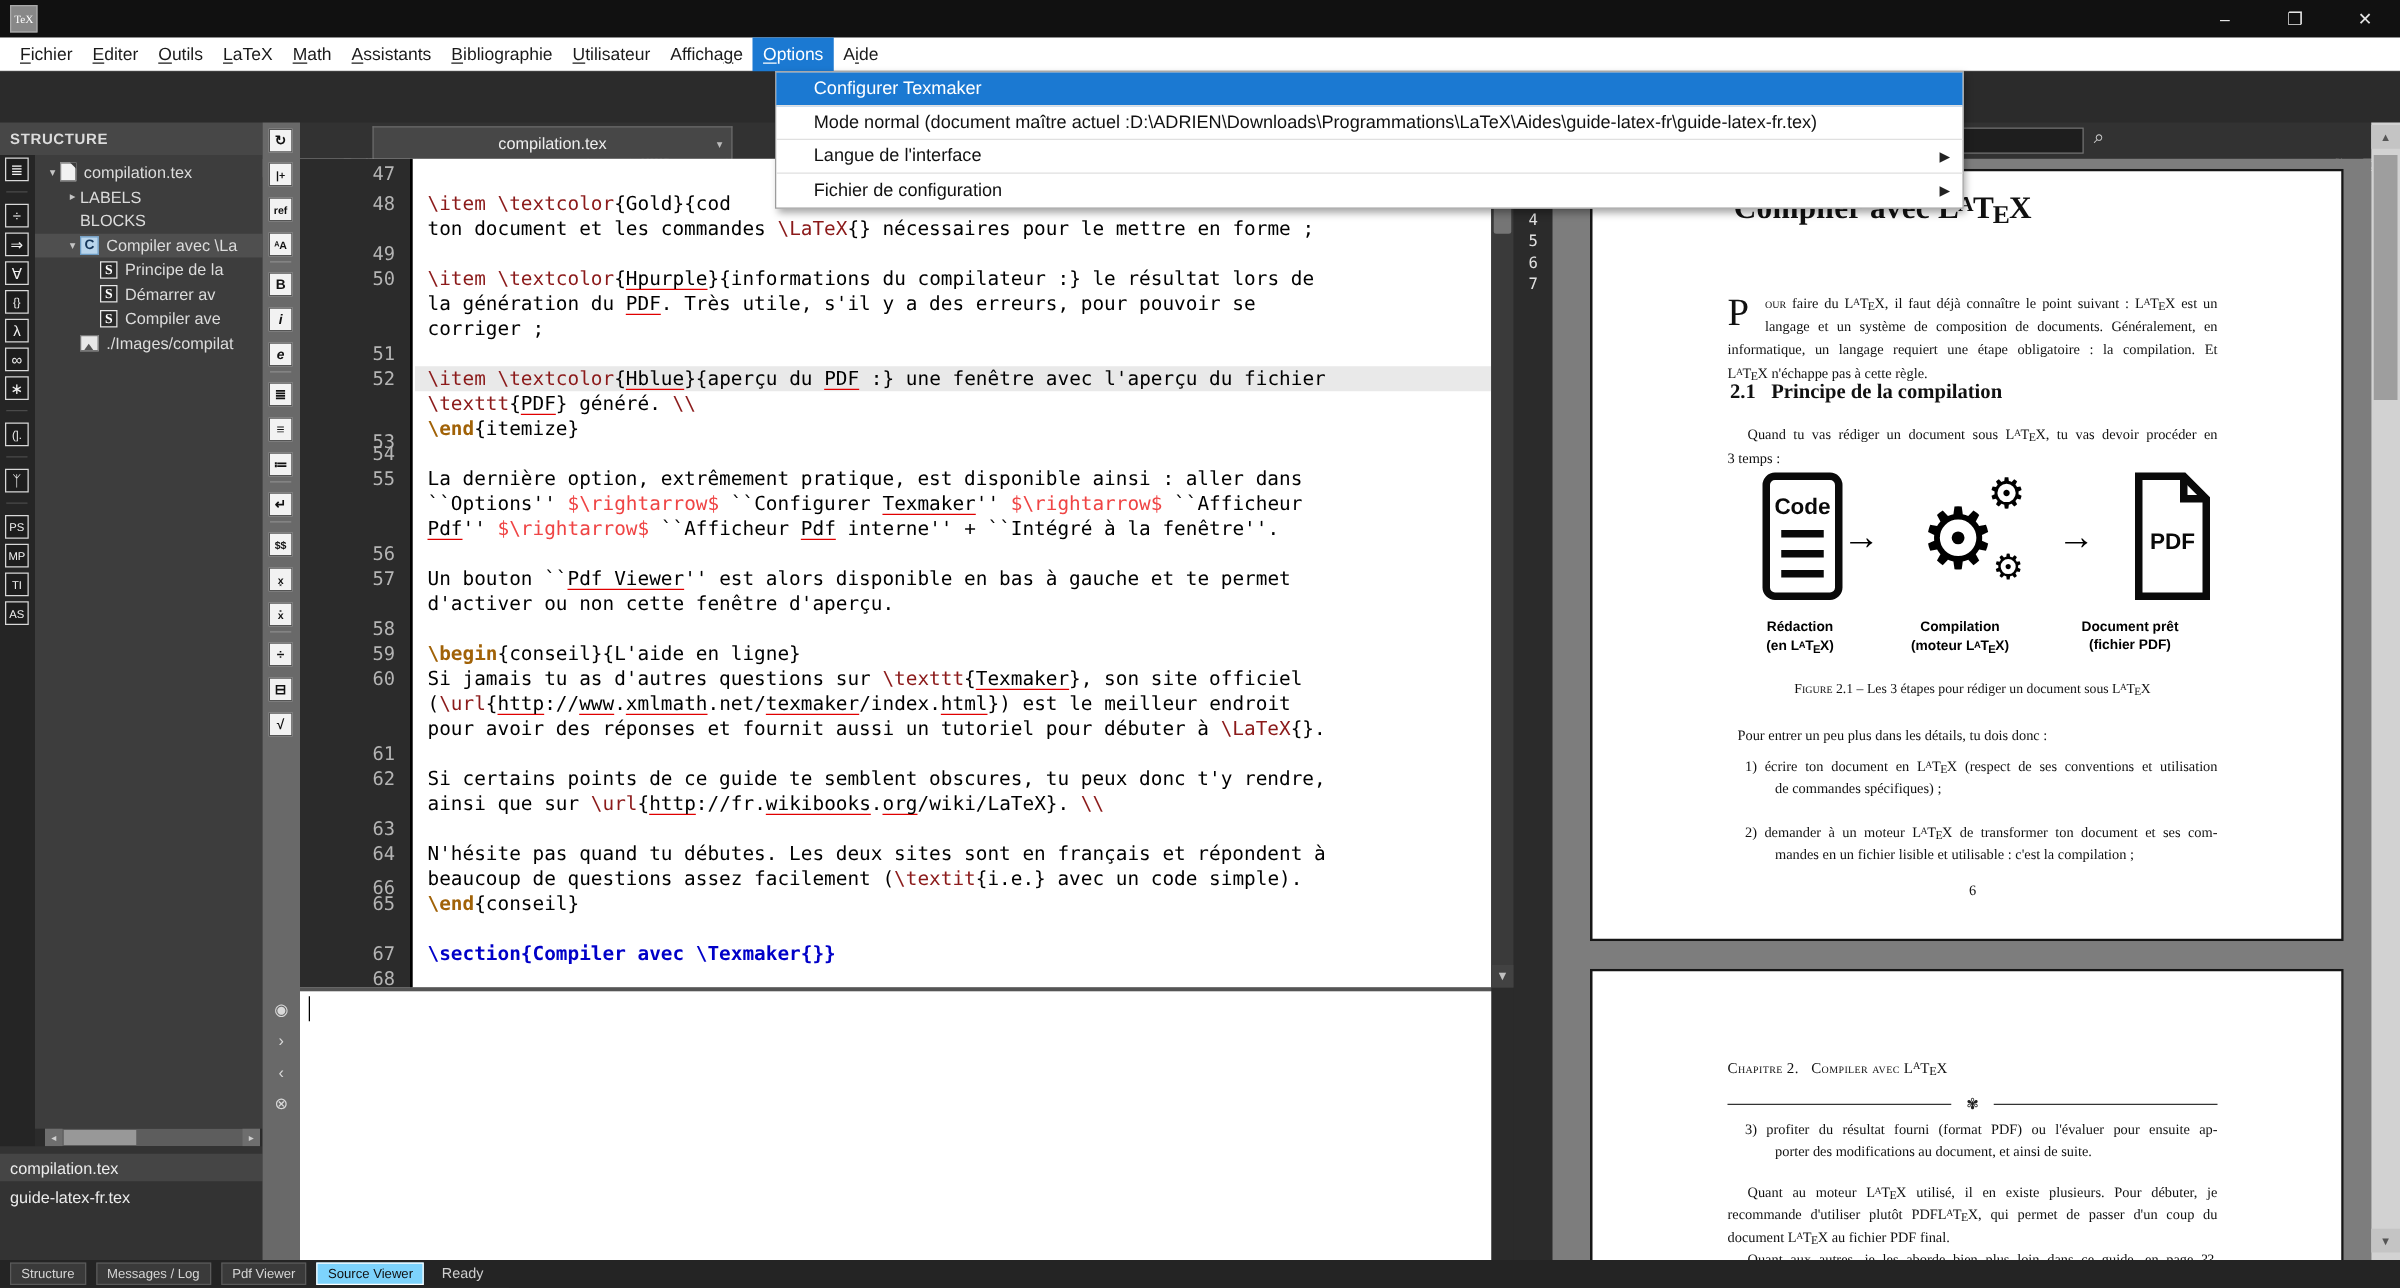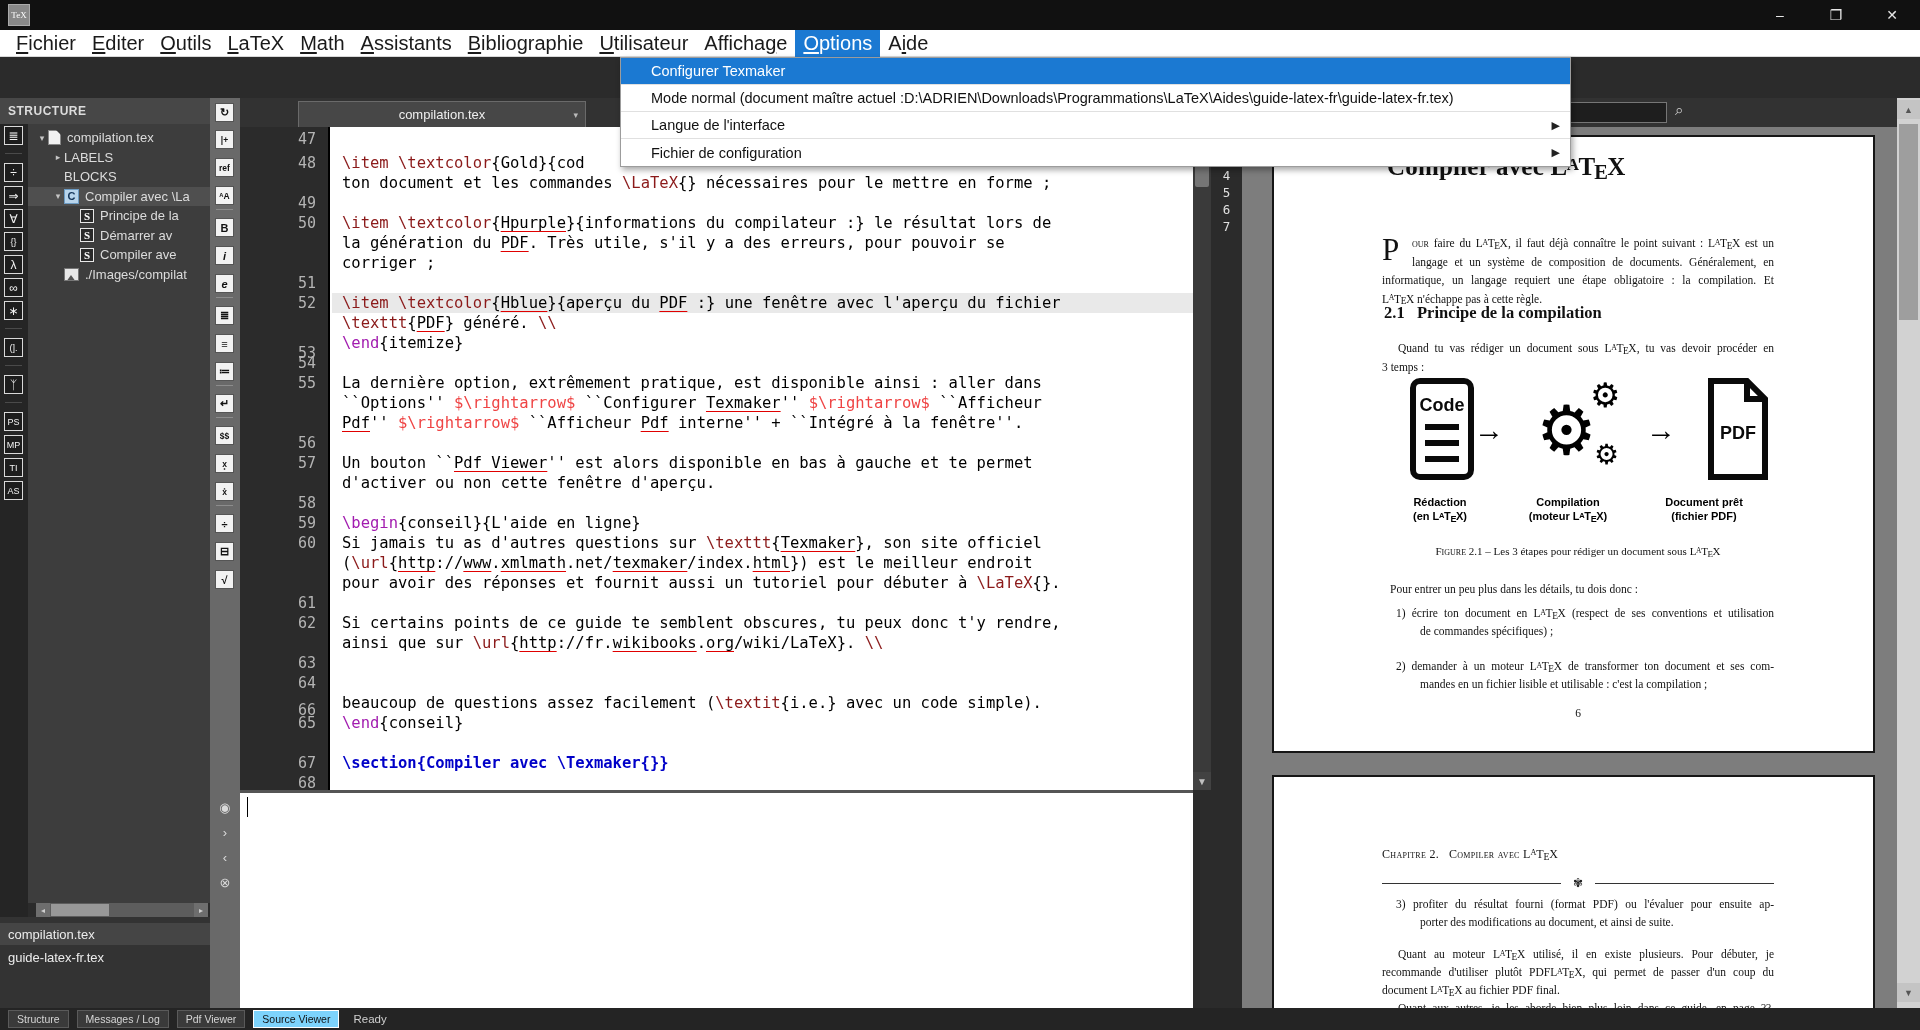--- a/index.html
+++ b/index.html
@@ -12,21 +12,21 @@
   #app-icon { left:8px; top:4px; width:22px; height:22px; background:#888; border:1px solid #aaa;
     color:#fff; font-family:"Liberation Serif",serif; font-size:9px; display:flex; align-items:center;
     justify-content:center; }
   .winbtn { top:0; width:56px; height:30px; color:#e6e6e6; display:flex; align-items:center;
     justify-content:center; font-size:14px; }
   #btn-min { left:1752px; } #btn-max { left:1808px; } #btn-close { left:1864px; }
 
   
   #menubar { left:0; top:30px; width:1920px; height:27px; background:#fff; border-bottom:1px solid #d9d9d9;
     display:flex; padding-left:8px; }
-  .menu-item { height:34px; line-height:27px; padding:0 8px; font-size:20px; color:#1a1a1a;text-align:right; }
+  .menu-item { height:34px; line-height:27px; padding:0 8px; font-size:14px; color:#1a1a1a;text-align:right; }
   .menu-item.active { background:#1b79d2; color:#fff; }
   .mn-u { text-decoration:underline; text-underline-offset:2px; }
 
   
   #toolbar { left:0; top:57px; width:1920px; height:41px; background:#2b2b2b; }
   .grip { top:63px; width:6px; height:28px;
     background-image:radial-gradient(#5c5c5c 1px, transparent 1.2px);
     background-size:3px 4px; }
   .tbtn { top:64px; width:28px; height:28px; display:flex; align-items:center; justify-content:center; }
   .tbtn svg { display:block; }
@@ -99,21 +99,21 @@
 
   
   #editor { left:240px; top:127px; width:953px; height:663px; background:#fff; overflow:hidden; }
   #gutter { position:absolute; left:0; top:0; width:90px; height:663px; background:#2b2b2b; border-right:2px solid #000; }
   .ln { position:absolute; right:12px; width:60px; text-align:right; color:#b4b4b4;
     font-family:"DejaVu Sans Mono",monospace; font-size:15px; height:20px; line-height:20px; }
   #codearea { position:absolute; left:92px; top:0; right:0; height:663px; }
   .crow { position:absolute; left:0; width:100%; height:20px; line-height:20px; padding-left:10px;
     font-family:"DejaVu Sans Mono",monospace; font-size:15.5px; white-space:pre; color:#000; }
   .crow.hl { background:#e9e9e9; }
-  .sg-c { color:#8b1a1a; } .sg-e { color:#a21caf; } .sg-m { color:#ef4444; }
+  .sg-c { color:#8b1a1a; } .sg-e { color:#a16207;font-weight:bold; } .sg-m { color:#ef4444; }
   .sg-s { color:#0000c8; font-weight:bold; }
   .sg-u { text-decoration:underline; text-decoration-color:#e00000; text-underline-offset:3px; }
   
   #ed-vscroll { left:1193px; top:127px; width:18px; height:663px; background:#3a3a3a; }
   #ed-thumb { left:2px; top:2px; width:14px; height:58px; background:#757575; border-radius:2px; }
   #ed-down { left:0; top:645px; width:18px; height:18px; color:#c0c0c0; font-size:10px;
     display:flex; align-items:center; justify-content:center; background:#424242; }
 
   
   #splitter { left:240px; top:790px; width:953px; height:3px; background:#555; }
@@ -410,20 +410,21 @@
       <div class="crow" style="top: 346px;"><span>d'activer ou non cette fenêtre d'aperçu.</span></div>
       <div class="crow" style="top: 366px;"></div>
       <div class="crow" style="top: 386px;"><span class="sg-e">\begin</span><span>{conseil}{L'aide en ligne}</span></div>
       <div class="crow" style="top: 406px;"><span>Si jamais tu as d'autres questions sur </span><span class="sg-c">\texttt</span><span>{</span><span class="sg-u">Texmaker</span><span>}, son site officiel</span></div>
       <div class="crow" style="top: 426px;"><span>(</span><span class="sg-c">\url</span><span>{</span><span class="sg-u">http</span><span>://</span><span class="sg-u">www</span><span>.</span><span class="sg-u">xmlmath</span><span>.net/</span><span class="sg-u">texmaker</span><span>/index.</span><span class="sg-u">html</span><span>}) est le meilleur endroit</span></div>
       <div class="crow" style="top: 446px;"><span>pour avoir des réponses et fournit aussi un tutoriel pour débuter à </span><span class="sg-c">\LaTeX</span><span>{}.</span></div>
       <div class="crow" style="top: 466px;"></div>
       <div class="crow" style="top: 486px;"><span>Si certains points de ce guide te semblent obscures, tu peux donc t'y rendre,</span></div>
       <div class="crow" style="top: 506px;"><span>ainsi que sur </span><span class="sg-c">\url</span><span>{</span><span class="sg-u">http</span><span>://fr.</span><span class="sg-u">wikibooks</span><span>.</span><span class="sg-u">org</span><span>/wiki/LaTeX}. </span><span class="sg-c">\\</span></div>
       <div class="crow" style="top: 526px;"></div>
+      <div class="crow" style="top: 546px;"><span>N'hésite pas quand tu débutes. Les deux sites sont en français et répondent à</span></div>
       <div class="crow" style="top: 566px;"><span>beaucoup de questions assez facilement (</span><span class="sg-c">\textit</span><span>{i.e.} avec un code simple).</span></div>
       <div class="crow" style="top: 586px;"><span class="sg-e">\end</span><span>{conseil}</span></div>
       <div class="crow" style="top: 606px;"></div>
       <div class="crow" style="top: 626px;"><span class="sg-s">\section{Compiler avec \Texmaker{}}</span></div>
       <div class="crow" style="top: 646px;"></div>
     </div>
 </div>
 <div class="abs" id="ed-vscroll">
   <div class="abs" id="ed-thumb"></div>
   <div class="abs" id="ed-down">▼</div>

